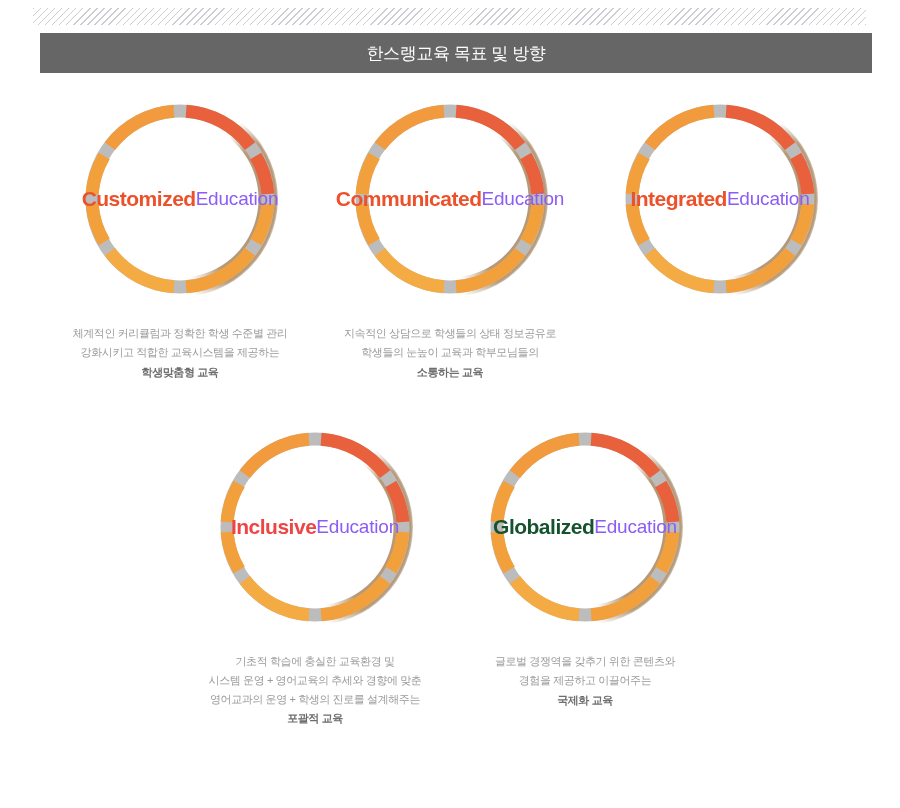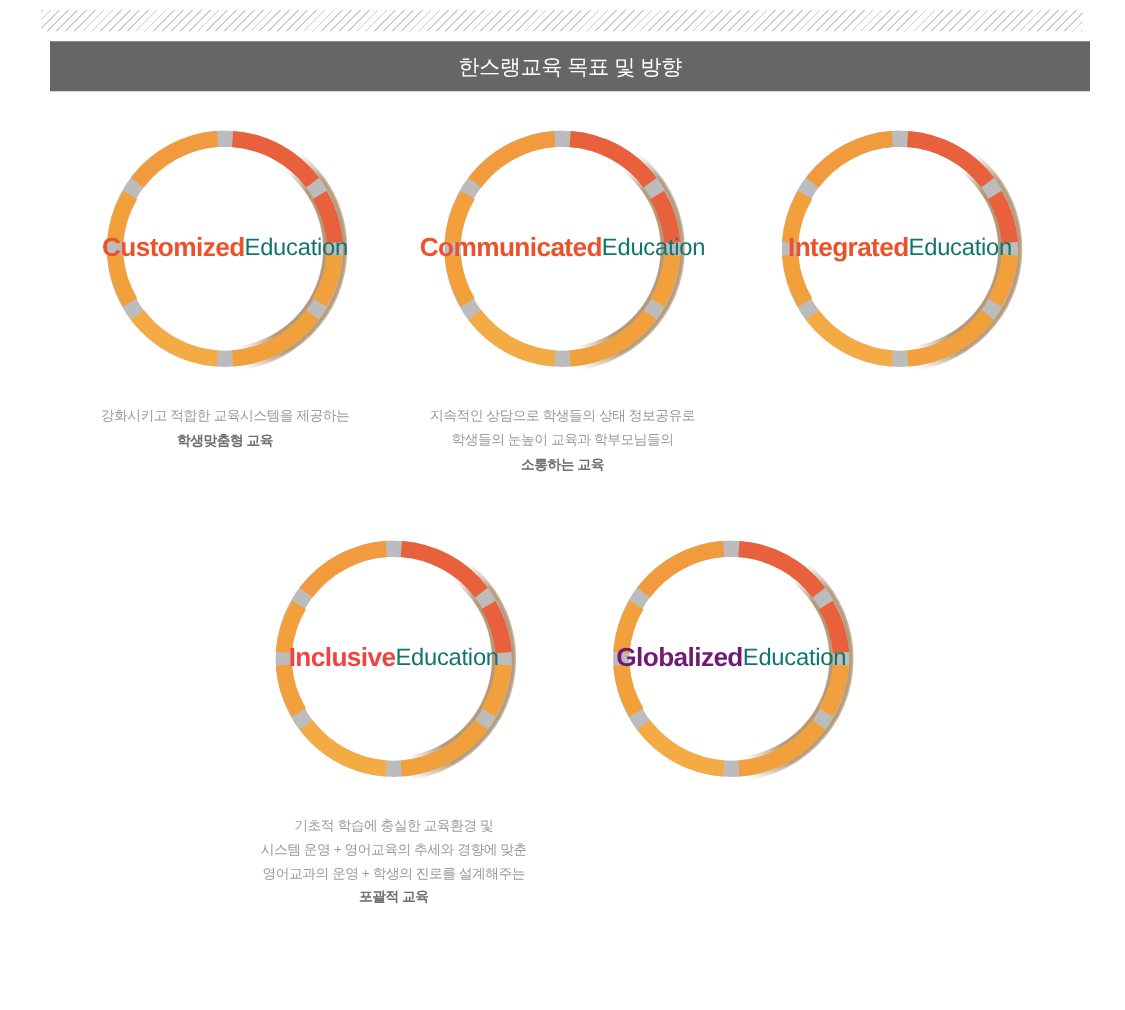--- a/index.html
+++ b/index.html
@@ -124,21 +124,21 @@
   .ring-title {
     font-size: 21px;
     font-weight: 700;
     line-height: 1.12;
     letter-spacing: -0.5px;
     white-space: nowrap;
   }
   .ring-sub {
     font-size: 19px;
     font-weight: 400;
-    color: #0f766e;
+    color: #8b5cf6;
     line-height: 1.2;
     margin-top: 1px;
     letter-spacing: -0.2px;
     white-space: nowrap;
   }
 
   
   .desc {
     margin-top: 22px;
     text-align: center;
@@ -183,20 +183,21 @@
             <path d="M 190.9 98.0 A 88 88 0 0 0 178.8 60.0" stroke="#e8603c" stroke-width="13"></path>
             <path d="M 173.1 50.1 A 88 88 0 0 0 109.1 15.2" stroke="#e8603c" stroke-width="13"></path>
           </g>
         </svg>
         <div class="ring-center">
           <div class="ring-title" style="color:#ed512a">Customized</div>
           <div class="ring-sub">Education</div>
         </div>
       </div>
       <div class="desc">
+        <span class="line">체계적인 커리큘럼과 정확한 학생 수준별 관리</span>
         <span class="line">강화시키고 적합한 교육시스템을 제공하는</span>
         <span class="line bold">학생맞춤형 교육</span>
       </div>
     </div>
 
     <div class="card">
       <div class="ring-wrap">
         <div class="ring-shadow"></div>
         <svg class="ring-svg" viewBox="0 0 206 206">
           <g fill="none" stroke-width="13">
@@ -289,21 +290,26 @@
             <path d="M 27.2 60.0 A 88 88 0 0 0 15.1 98.0" stroke="#f2a03c" stroke-width="13"></path>
             <path d="M 15.1 108.0 A 88 88 0 0 0 27.2 146.0" stroke="#f2a03c" stroke-width="13"></path>
             <path d="M 32.9 155.9 A 88 88 0 0 0 96.9 190.8" stroke="#f5ab44" stroke-width="13"></path>
             <path d="M 109.1 190.8 A 88 88 0 0 0 173.1 155.9" stroke="#f2a03c" stroke-width="13"></path>
             <path d="M 178.8 146.0 A 88 88 0 0 0 190.9 108.0" stroke="#f2a03c" stroke-width="13"></path>
             <path d="M 190.9 98.0 A 88 88 0 0 0 178.8 60.0" stroke="#e8603c" stroke-width="13"></path>
             <path d="M 173.1 50.1 A 88 88 0 0 0 109.1 15.2" stroke="#e8603c" stroke-width="13"></path>
           </g>
         </svg>
         <div class="ring-center">
-          <div class="ring-title" style="color:#701a75">Globalized</div>
-          <div class="ring-sub">Education</div>
-        </div>
+          <div class="ring-title" style="color:#14532d">Globalized</div>
+          <div class="ring-sub">Education</div>
+        </div>
+      </div>
+      <div class="desc">
+        <span class="line">글로벌 경쟁역을 갖추기 위한 콘텐츠와</span>
+        <span class="line">경험을 제공하고 이끌어주는</span>
+        <span class="line bold">국제화 교육</span>
       </div>
     </div>
 
   </div>
 
 </div>
 
 </body></html>

